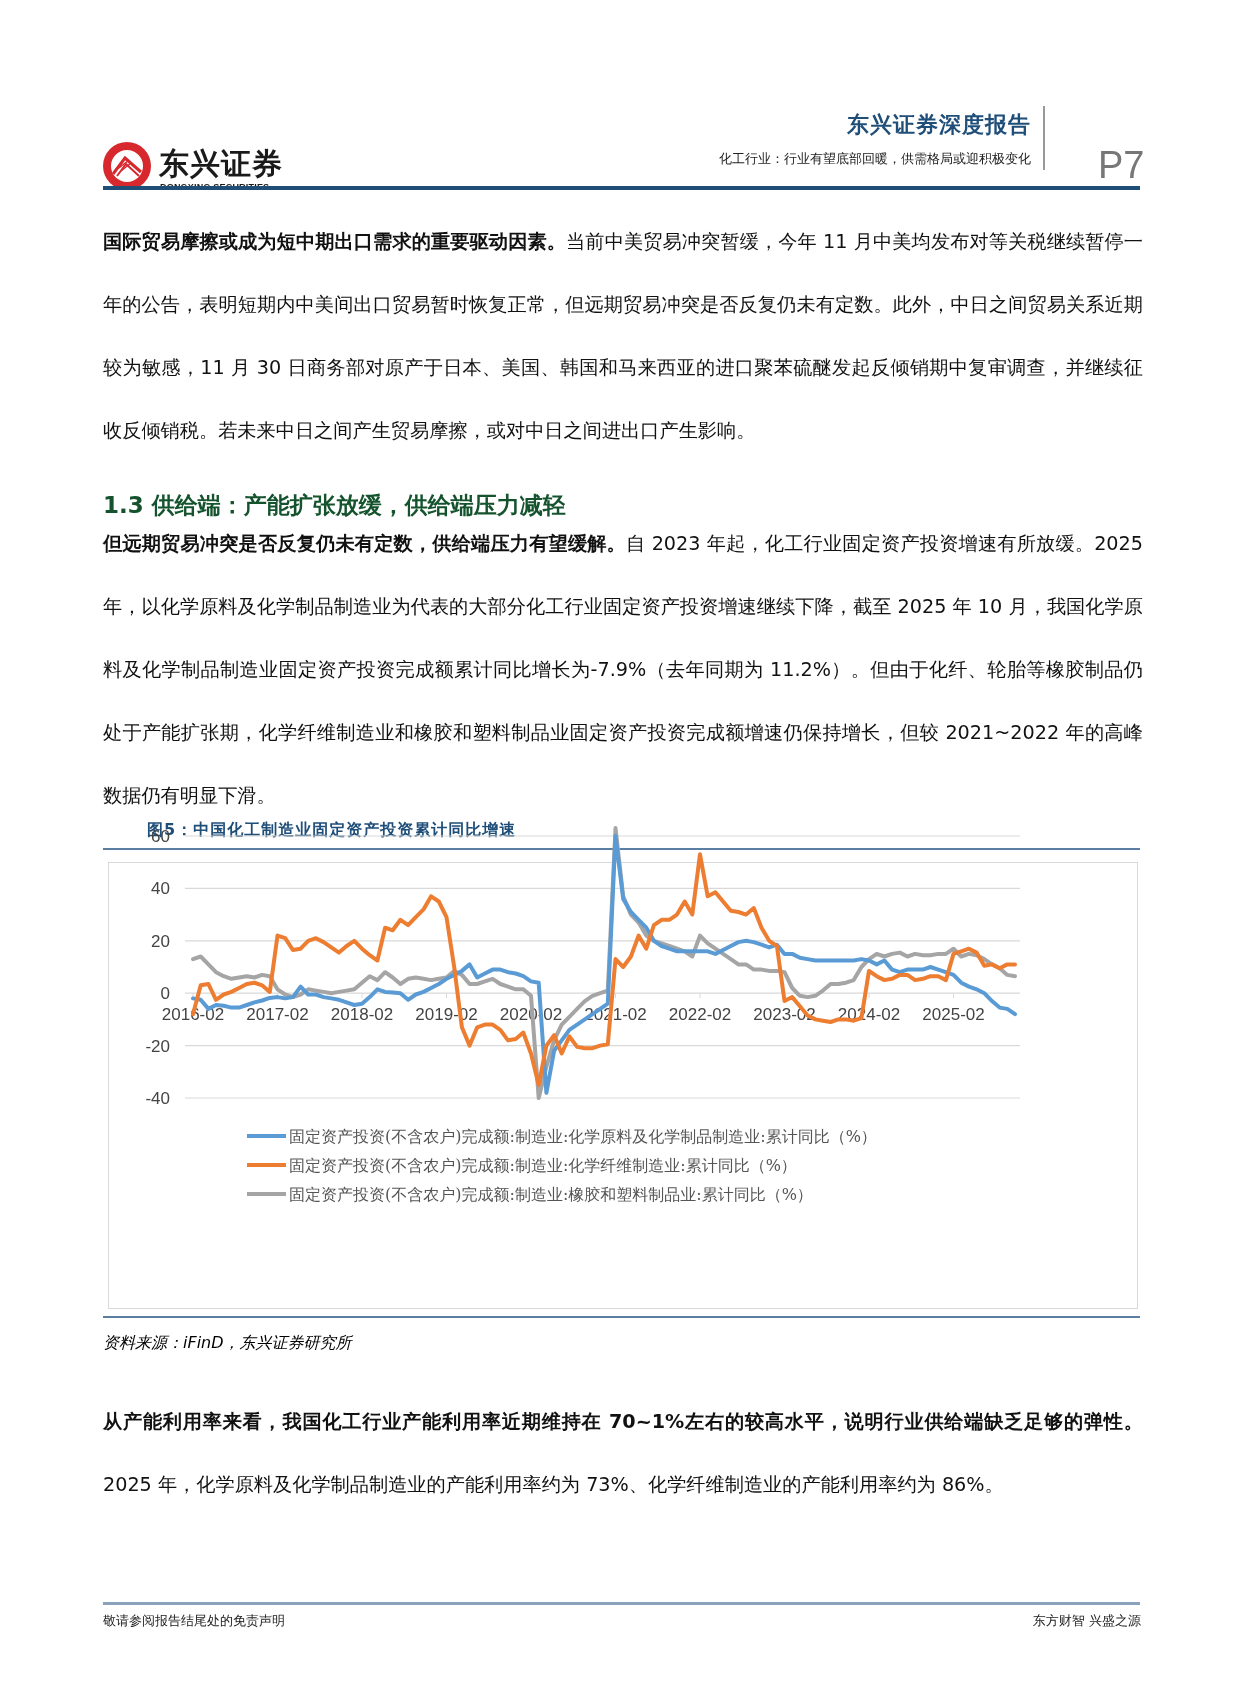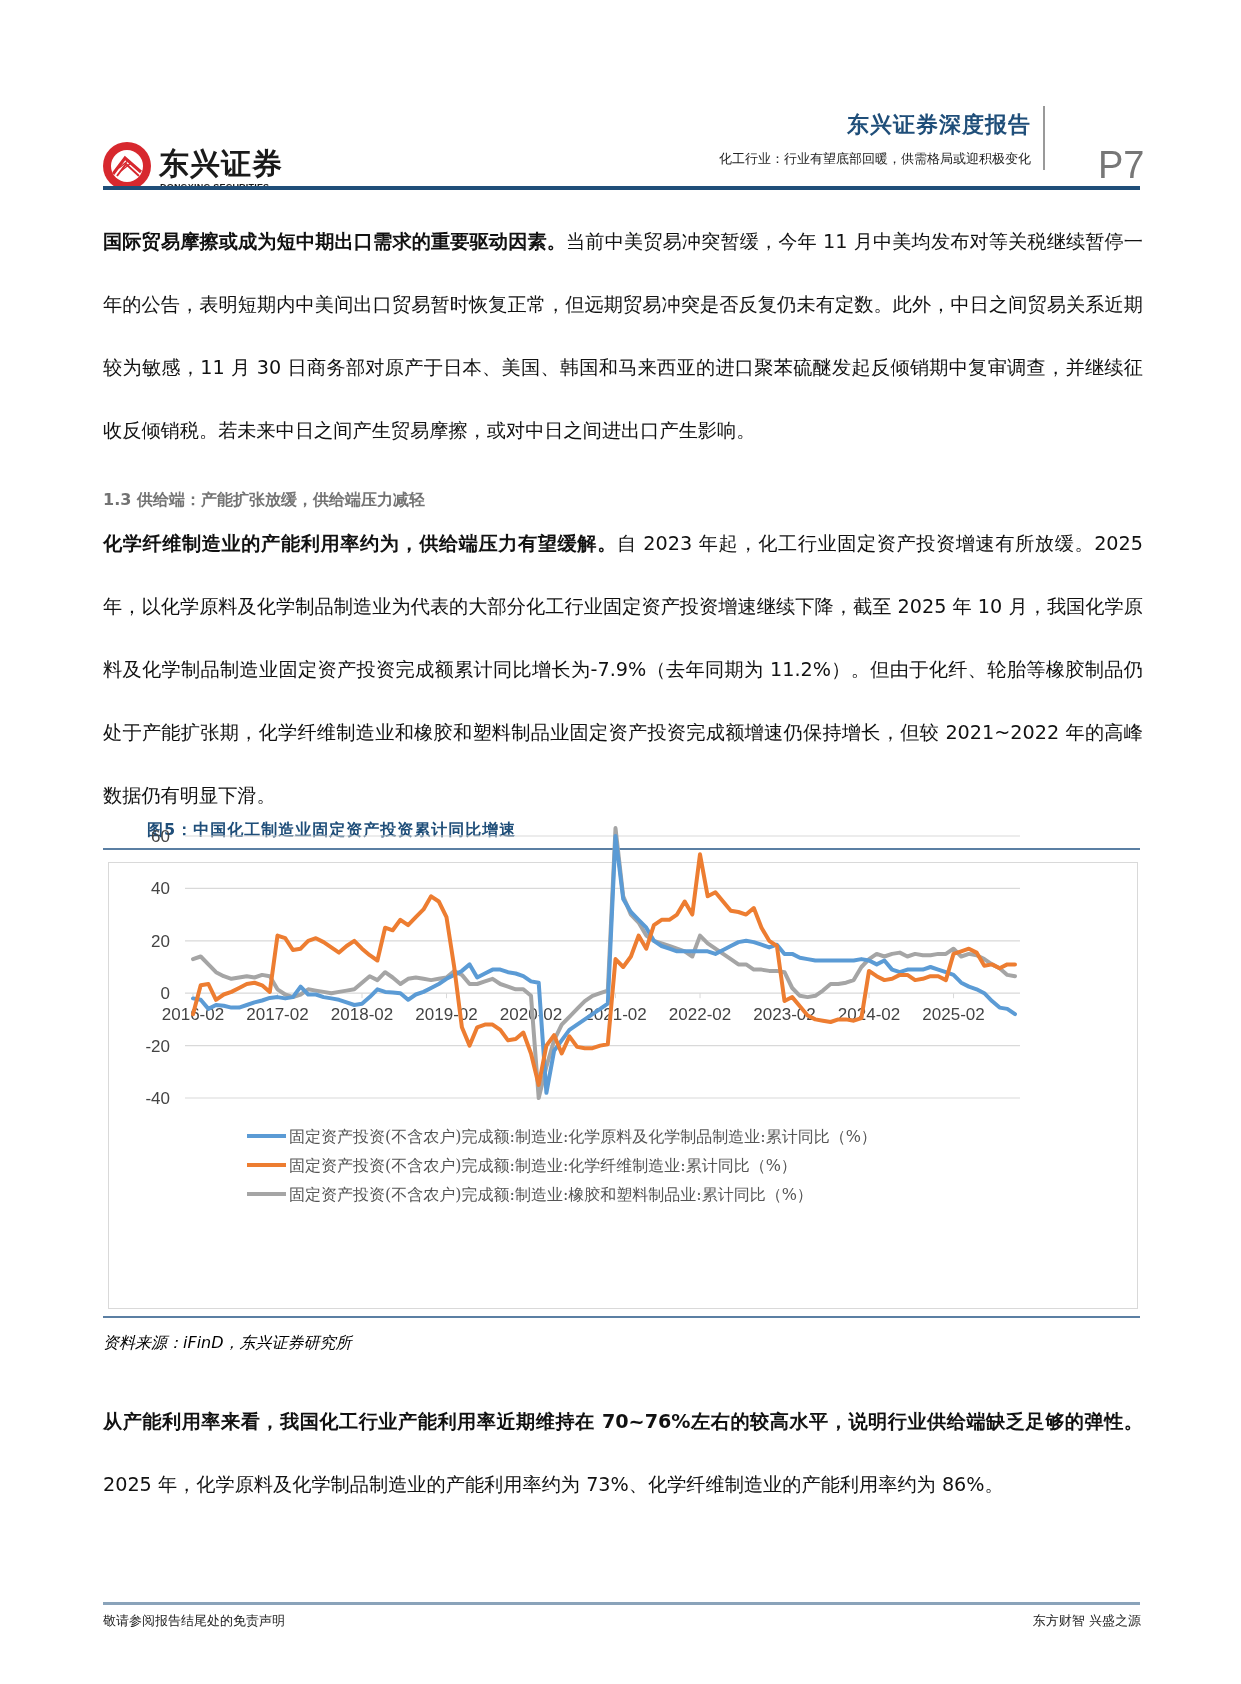--- a/index.html
+++ b/index.html
@@ -12,21 +12,21 @@
   .logo-cn { position: absolute; left: 56px; top: 2px; font-size: 30px; font-weight: bold; color: #1a1a1a; letter-spacing: 1px; font-family: "DejaVu Sans", sans-serif; }
   .logo-en { position: absolute; left: 57px; top: 40px; font-size: 9px; font-weight: bold; color: #1a1a1a; letter-spacing: 0.2px; font-family: "Liberation Sans", sans-serif; }
   .report-title { right: 210px; top: 110px; font-size: 22px; font-weight: bold; color: #1f4e79; letter-spacing: 1px; }
   .report-sub { right: 210px; top: 150px; font-size: 13px; color: #222; font-family: "DejaVu Serif", serif; }
   .hdr-divider { left: 1043px; top: 106px; width: 2px; height: 64px; background: #999; }
   .page-no { left: 1098px; top: 112px; font-size: 38px; color: #777; font-family: "Liberation Sans", sans-serif; margin-top: 32px; }
   .hdr-rule { left: 103px; top: 186px; width: 1037px; height: 4px; background: #1f4e79; }
   
   .para { left: 103px; width: 1040px; font-size: 19.2px; line-height: 63px; text-align: justify; color: #111; }
   .para b { font-weight: bold; }
-  .section-h { left: 103px; top: 490px; font-size: 16px; font-weight: bold; color: #737373; }
+  .section-h { left: 103px; top: 490px; font-size: 23px; font-weight: bold; color: #14532d; }
   .fig-title { left: 103px; top: 820px; font-size: 16px; font-weight: bold; color: #1f4e79; letter-spacing: 1px; margin-left: 44px; }
   .fig-rule { left: 103px; top: 848px; width: 1037px; height: 2px; background: #5b7fa3; }
   .chart-box { left: 108px; top: 862px; width: 1030px; height: 447px; border: 1px solid #d9d9d9; box-sizing: border-box; }
   .fig-bottom-rule { left: 103px; top: 1316px; width: 1037px; height: 2px; background: #5b7fa3; }
   .source { left: 103px; top: 1333px; font-size: 16px; font-style: italic; color: #000000; }
   .footer-rule { left: 103px; top: 1602px; width: 1037px; height: 3px; background: #8aa3ba; }
   .footer-left { left: 103px; top: 1612px; font-size: 13px; color: #222; font-family: "DejaVu Serif", serif; text-align: center; }
   .footer-right { right: 100px; top: 1612px; font-size: 13px; color: #222; font-family: "DejaVu Serif", serif; }
   svg text { font-family: "Liberation Sans", sans-serif; }
 </style>
@@ -53,21 +53,21 @@
 <div class="abs page-no">P7</div>
 <div class="abs hdr-rule"></div>
 
 <div class="abs para" style="top:210px;">
   <b>国际贸易摩擦或成为短中期出口需求的重要驱动因素。</b><span>当前中美贸易冲突暂缓，今年 11 月中美均发布对等关税继续暂停一年的公告，表明短期内中美间出口贸易暂时恢复正常，但远期贸易冲突是否反复仍未有定数。此外，中日之间贸易关系近期较为敏感，11 月 30 日商务部对原产于日本、美国、韩国和马来西亚的进口聚苯硫醚发起反倾销期中复审调查，并继续征收反倾销税。若未来中日之间产生贸易摩擦，或对中日之间进出口产生影响。</span>
 </div>
 
 <div class="abs section-h">1.3 供给端：产能扩张放缓，供给端压力减轻</div>
 
 <div class="abs para" style="top:512px;">
-  <b>化学纤维制造业的产能利用率约为，供给端压力有望缓解。</b><span>自 2023 年起，化工行业固定资产投资增速有所放缓。2025 年，以化学原料及化学制品制造业为代表的大部分化工行业固定资产投资增速继续下降，截至 2025 年 10 月，我国化学原料及化学制品制造业固定资产投资完成额累计同比增长为-7.9%（去年同期为 11.2%）。但由于化纤、轮胎等橡胶制品仍处于产能扩张期，化学纤维制造业和橡胶和塑料制品业固定资产投资完成额增速仍保持增长，但较 2021~2022 年的高峰数据仍有明显下滑。</span>
+  <b>但远期贸易冲突是否反复仍未有定数，供给端压力有望缓解。</b><span>自 2023 年起，化工行业固定资产投资增速有所放缓。2025 年，以化学原料及化学制品制造业为代表的大部分化工行业固定资产投资增速继续下降，截至 2025 年 10 月，我国化学原料及化学制品制造业固定资产投资完成额累计同比增长为-7.9%（去年同期为 11.2%）。但由于化纤、轮胎等橡胶制品仍处于产能扩张期，化学纤维制造业和橡胶和塑料制品业固定资产投资完成额增速仍保持增长，但较 2021~2022 年的高峰数据仍有明显下滑。</span>
 </div>
 
 <div class="abs fig-title">图5：中国化工制造业固定资产投资累计同比增速</div>
 <div class="abs fig-rule"></div>
 <div class="abs chart-box"></div>
 
 <svg class="abs" style="left:0;top:0;" width="1241" height="1684" id="chart-svg">
   <g id="grid">
       <line x1="185" x2="1020" y1="836" y2="836" stroke="#d9d9d9" stroke-width="1.2"></line>
       <line x1="185" x2="1020" y1="888.4" y2="888.4" stroke="#d9d9d9" stroke-width="1.2"></line>
@@ -118,18 +118,18 @@
       <text x="289" y="1171" font-size="16" fill="#555" style="font-family: &quot;DejaVu Serif&quot;, serif;">固定资产投资(不含农户)完成额:制造业:化学纤维制造业:累计同比（%）</text>
       <line x1="247" x2="286" y1="1194" y2="1194" stroke="#a5a5a5" stroke-width="4"></line>
       <text x="289" y="1200" font-size="16" fill="#555" style="font-family: &quot;DejaVu Serif&quot;, serif;">固定资产投资(不含农户)完成额:制造业:橡胶和塑料制品业:累计同比（%）</text>
     </g>
 </svg>
 
 <div class="abs fig-bottom-rule"></div>
 <div class="abs source">资料来源：iFinD，东兴证券研究所</div>
 
 <div class="abs para" style="top:1390px;">
-  <b>从产能利用率来看，我国化工行业产能利用率近期维持在 70~76%左右的较高水平，说明行业供给端缺乏足够的弹性。</b><span>2025 年，化学原料及化学制品制造业的产能利用率约为 73%、化学纤维制造业的产能利用率约为 86%。</span>
+  <b>从产能利用率来看，我国化工行业产能利用率近期维持在 70~1%左右的较高水平，说明行业供给端缺乏足够的弹性。</b><span>2025 年，化学原料及化学制品制造业的产能利用率约为 73%、化学纤维制造业的产能利用率约为 86%。</span>
 </div>
 
 <div class="abs footer-rule"></div>
 <div class="abs footer-left">敬请参阅报告结尾处的免责声明</div>
 <div class="abs footer-right">东方财智 兴盛之源</div>
 
 </body></html>

